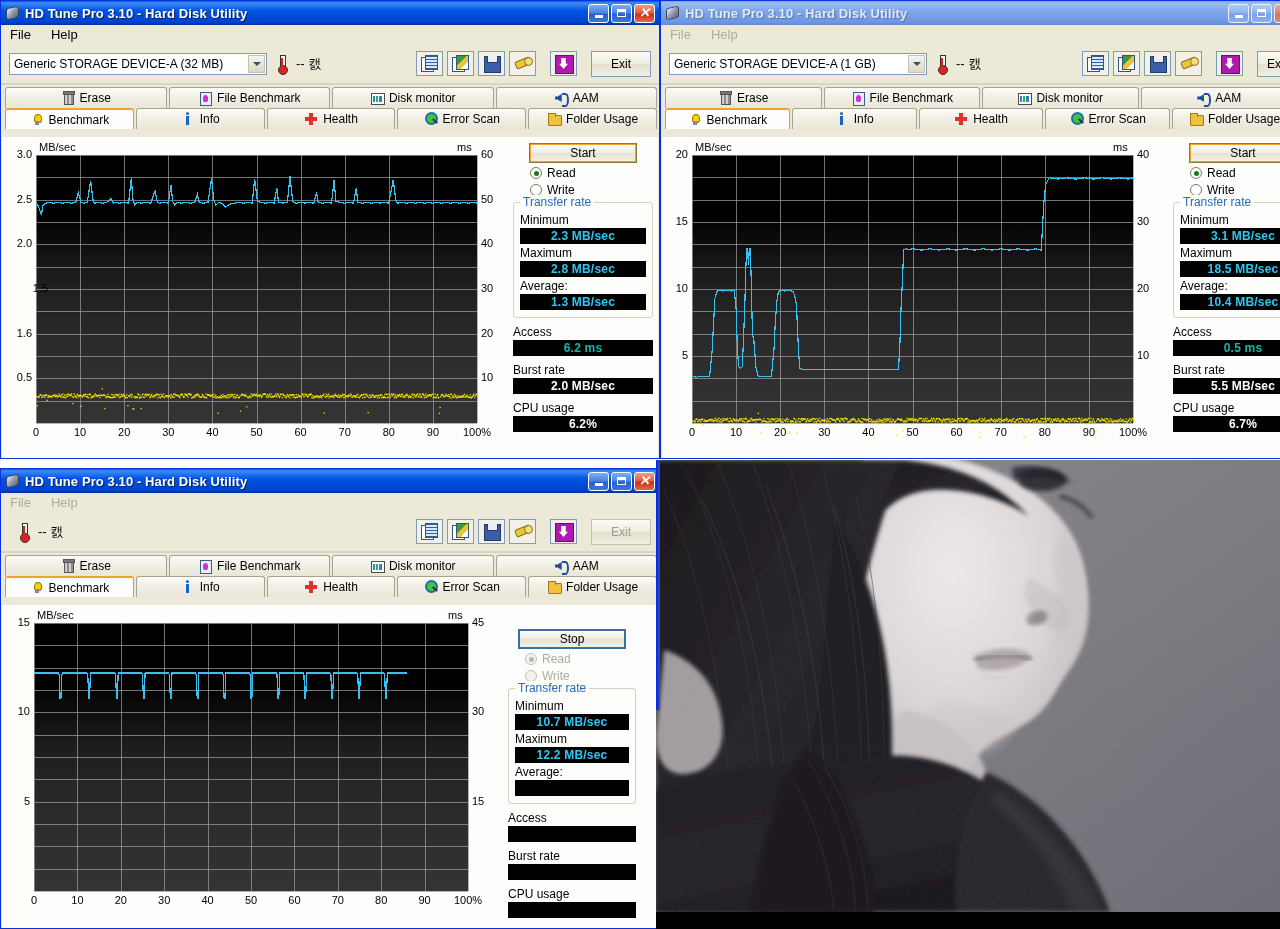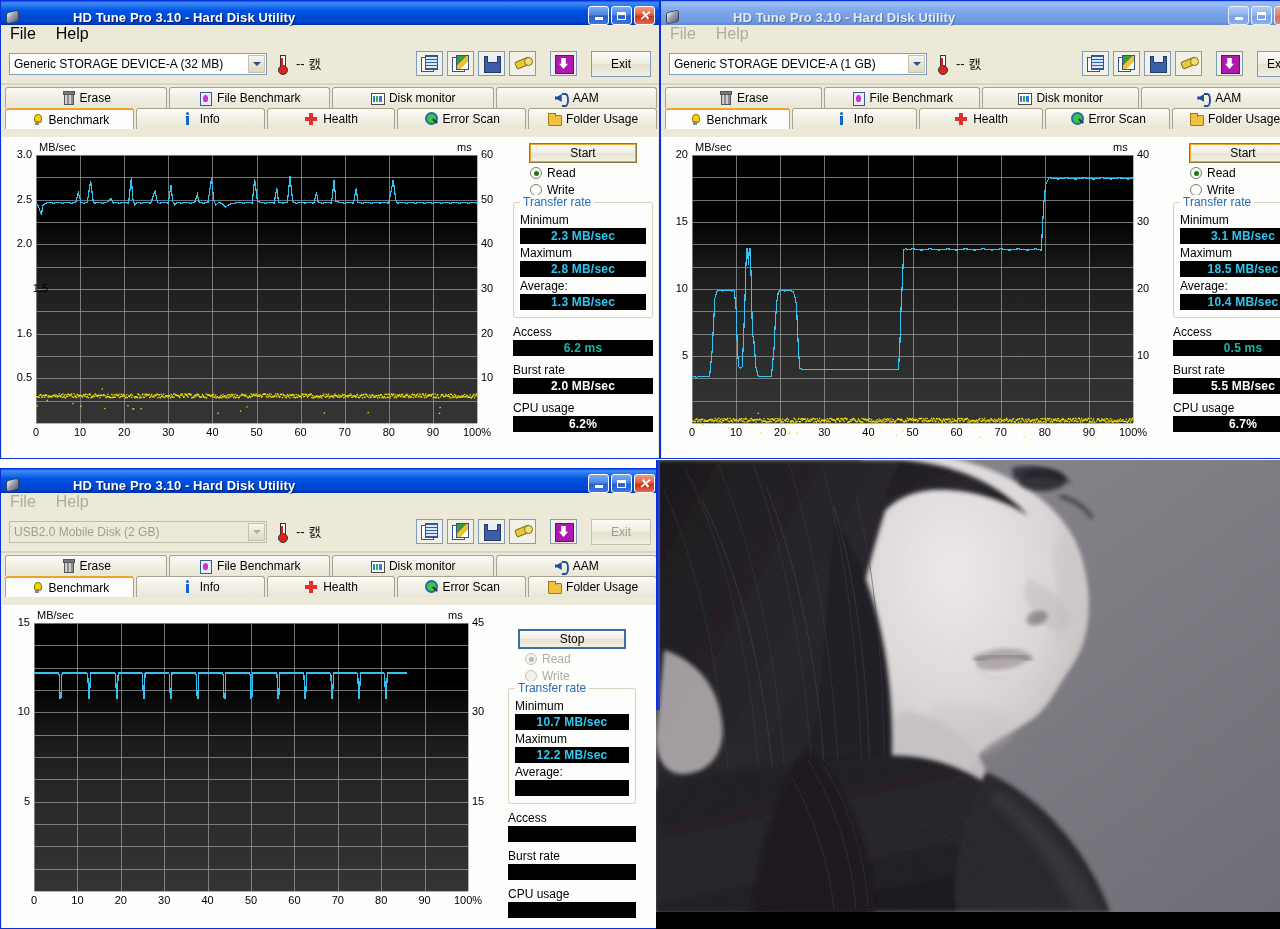--- a/index.html
+++ b/index.html
@@ -17,24 +17,23 @@
   
   .window {
     position: absolute;
     background: #ece9d8;
     border: 1px solid #0831d9;
     overflow: hidden;
   }
   .titlebar {
     height: 24px;
     background: linear-gradient(to bottom,#0058ee 0%, #3f8cf3 8%, #0054e3 40%, #0043ce 88%, #0131a4 100%);
-    display: flex; align-items: flex-end;
+    display: flex; align-items: center;
     padding: 0 2px 0 4px;
     position: relative;
-    gap: 48px;
   }
   .titlebar.inactive {
     background: linear-gradient(to bottom,#7aa2e8 0%, #9dbdf2 8%, #7ea7ec 40%, #6e97e0 88%, #6288cf 100%);
   }
   .title-icon {
     width: 16px; height: 16px; margin-right: 4px;
     position: relative; flex: none;
   }
   .title-icon::before{
     content:""; position:absolute; left:2px; top:3px;
@@ -80,21 +79,21 @@
 
   
   .menubar {
     height: 19px;
     background:#ece9d8;
     display:flex; align-items:center;
     padding-left: 6px;
     gap: 14px;
     border-bottom: 1px solid #ece9d8;
   }
-  .menuitem { font-size:16px; color:#000; padding:11px 3px; }
+  .menuitem { font-size:13px; color:#000; padding:11px 3px; }
   .menubar.disabled .menuitem { color:#acaca0; }
 
   
   .toolbar {
     height: 41px;
     background:#ece9d8;
     display:flex; align-items:center;
     padding: 0 8px;
     border-bottom: 2px solid #d9d5c3;
     position:relative;
@@ -2084,24 +2083,20 @@
         <span class="tbtn close">
             <i class="x-glyph">✕</i>
           </span>
       </span>
     </div>
     <div class="menubar disabled">
       <span class="menuitem">File</span>
       <span class="menuitem">Help</span>
     </div>
     <div class="toolbar">
-      <div class="combo disabled">
-        <span>USB2.0  Mobile Disk (2 GB)</span>
-        <span class="arrowbox"></span>
-      </div>
       <span class="thermo">
           <i class="merc"></i>
         </span>
       <span class="temp-text">-- 캜</span>
       <div class="tb-group">
         <span class="tbutton">
             <i class="ic ic-copy"></i>
           </span>
         <span class="tbutton">
             <i class="ic ic-copy2"></i>

